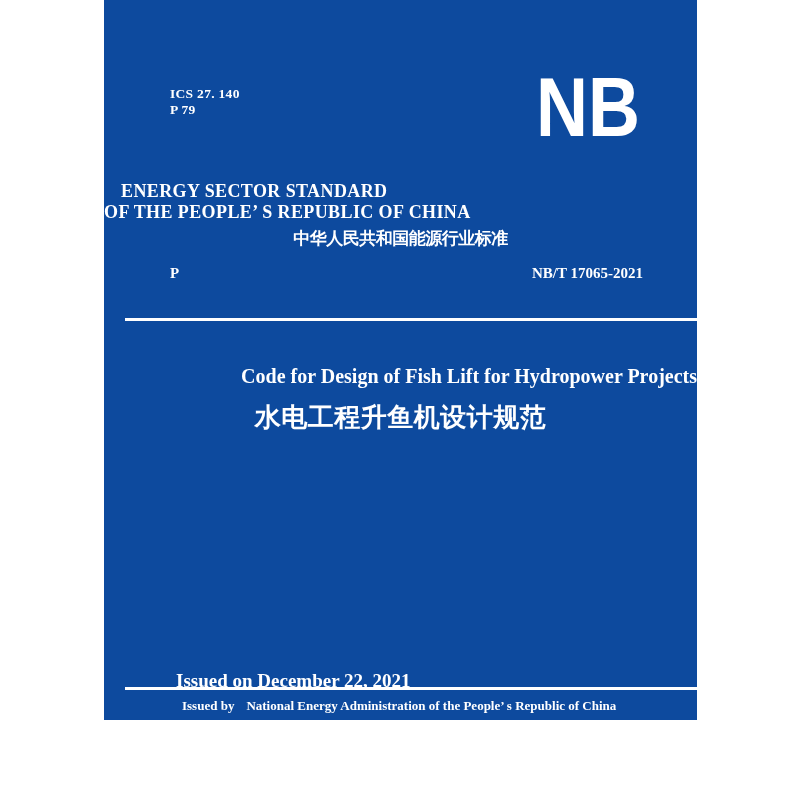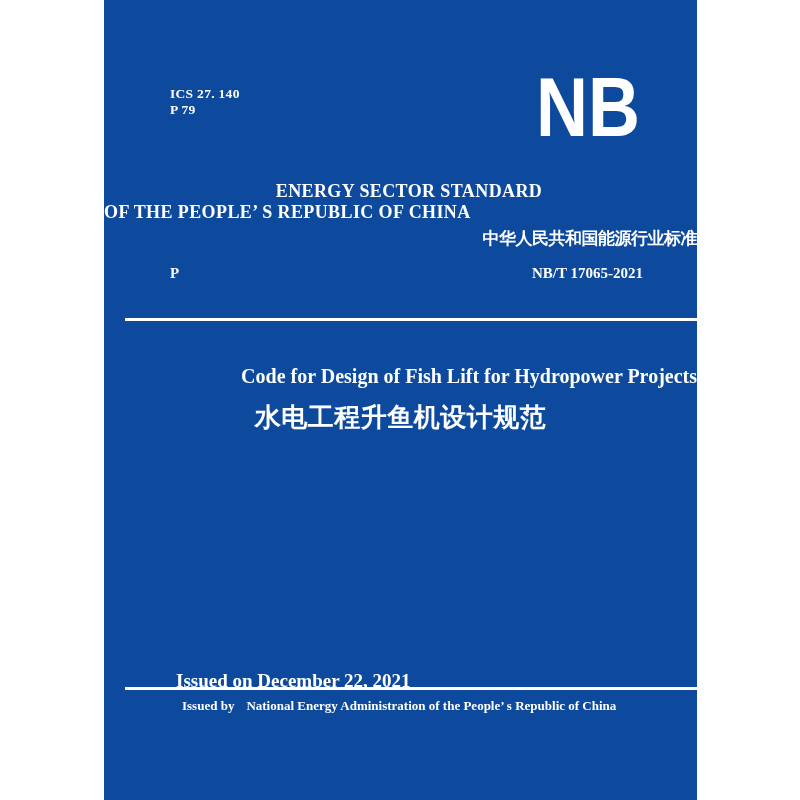--- a/index.html
+++ b/index.html
@@ -2,31 +2,31 @@
 <html><head>
 <meta charset="utf-8">
 <style>
   html,body{margin:0;padding:0;}
   body{
     width:800px;height:800px;position:relative;
     background:#ffffff;overflow:hidden;
     font-family:"Liberation Serif", serif;
   }
   .cover{
-    position:absolute;left:104px;top:0;width:593px;height:800px;
+    position:absolute;left:104px;top:0;width:593px;height:720px;
     background:#0d4a9e;color:#ffffff;
   }
   .abs{position:absolute;}
   .serifb{font-family:"Liberation Serif", serif;font-weight:bold;color:#fff;}
   .cjkb{font-family:"DejaVu Sans", sans-serif;font-weight:bold;color:#fff;}
   .ics-block{left:66px;top:86px;font-size:13.5px;line-height:16px;letter-spacing:.3px;}
   .nb-logo{left:431px;top:75px;}
-  .hdr1{left:0;right:0;top:181px;text-align:center;font-size:18px;letter-spacing:.4px;margin-left:17px;}
+  .hdr1{left:0;right:0;top:181px;font-size:18px;letter-spacing:.4px;margin-left:17px;}
   .hdr2{left:0;right:0;top:202px;text-align:left;font-size:18px;letter-spacing:.4px;}
-  .hdrcn{left:0;right:0;top:227px;text-align:right;font-size:17px;letter-spacing:-0.5px;}
+  .hdrcn{left:0;right:0;top:227px;text-align:center;font-size:17px;letter-spacing:-0.5px;}
   .ps-row{left:0;right:0;top:265px;display:flex;justify-content:space-between;
           padding:0 54px 0 66px;font-size:15px;}
   .rule{left:21px;right:0;height:2.5px;background:#ffffff;}
   .rule-top{top:318px;}
   .rule-bottom{top:687px;}
   .title-en{left:0;right:0;top:365px;text-align:right;font-size:20px;}
   .title-cn{left:0;right:0;top:400px;text-align:center;font-size:26px;letter-spacing:.5px;}
   .dates-row{left:0;right:0;top:670px;display:flex;justify-content:space-between;
              padding:0 32px 0 72px;font-size:19px;}
   .issuedby-row{left:78px;right:40px;top:698px;font-size:13px;white-space:nowrap;}

